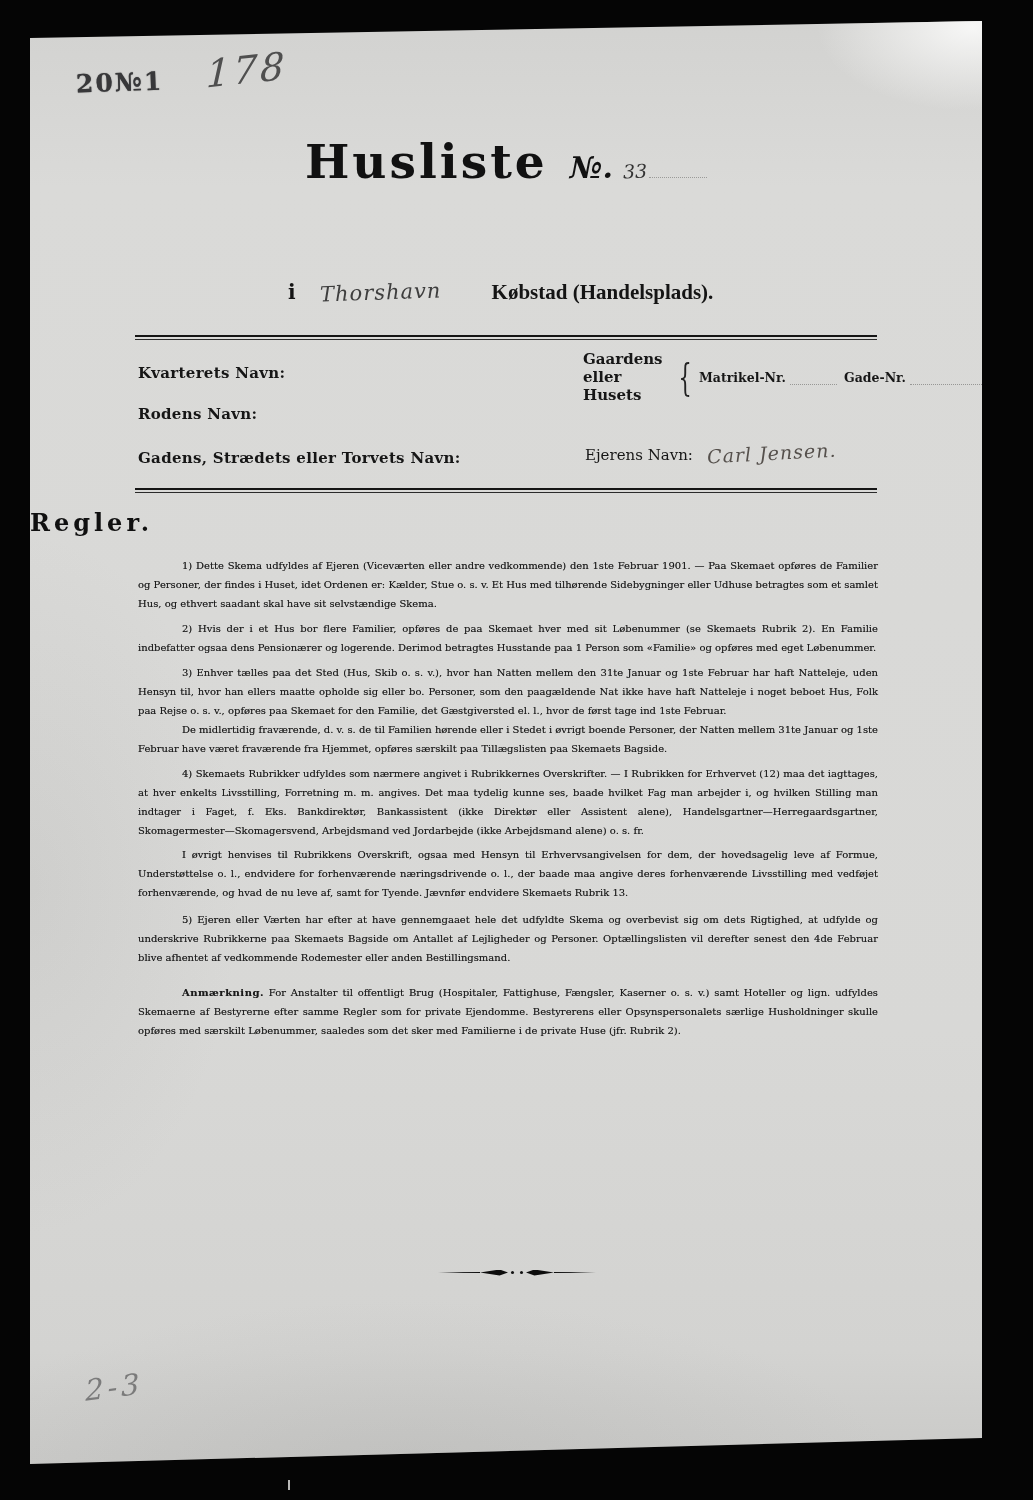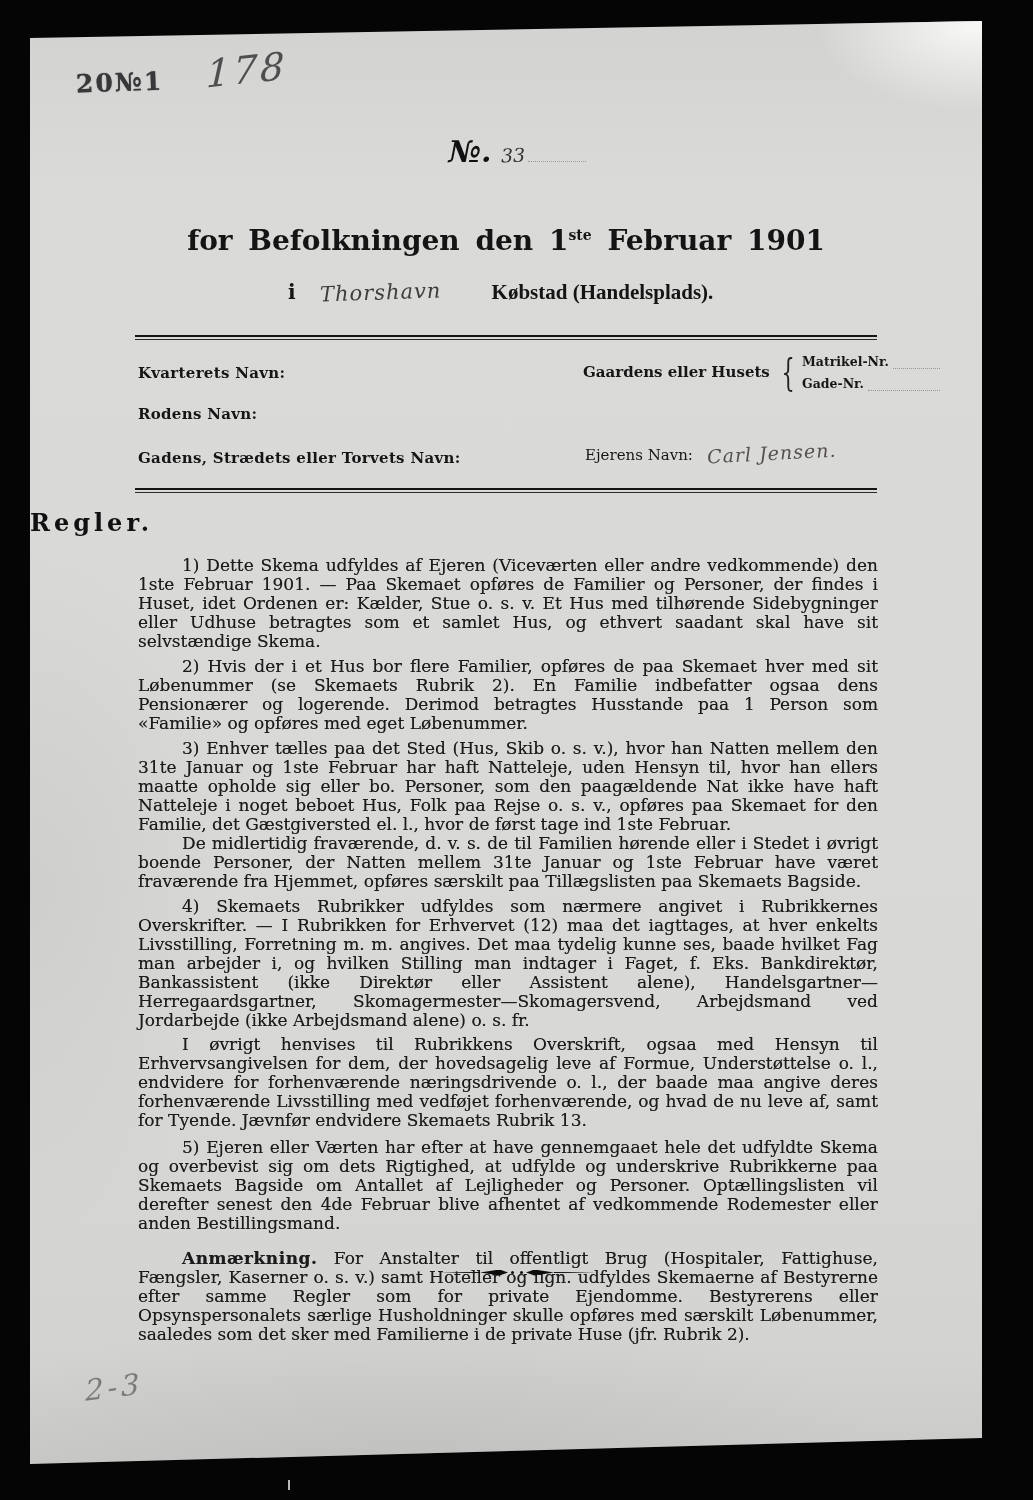--- a/index.html
+++ b/index.html
@@ -89,21 +89,21 @@
   .field-label { position:absolute; font-size:15px; font-weight:bold; letter-spacing:.3px; color:#161616; }
   .f-kvarter { left:108px; top:352px; }
   .f-rodens  { left:108px; top:393px; }
   .f-gadens  { left:108px; top:437px;text-align:right; }
   .gaard-group {
     position:absolute; left:553px; top:338px;
     display:flex; align-items:center;
   }
   .gaard-label { font-size:15px; font-weight:bold; color:#161616; }
   .gaard-brace { font-size:38px; font-weight:normal; color:#222; transform:scaleX(.55); margin:0 0 0 6px; }
-  .nr-rows { display:flex; flex-direction:column; gap:7px; margin-left:2px; }
+  .nr-rows { display:flex; flex-direction:row; gap:7px; margin-left:2px; }
   .nr-row { display:flex; align-items:flex-end; width:138px; }
   .nr-label { font-size:12.5px; font-weight:bold; color:#161616; white-space:nowrap; }
   .nr-dotted { flex:1; height:4px; border-bottom:1px dotted #97. }
   .nr-dotted { flex:1; height:4px; border-bottom:1px dotted #979795; margin-left:4px; }
   .ejer-row {
     position:absolute; left:555px; top:430px;
     display:flex; align-items:baseline;
   }
   .ejer-label { font-size:15px; font-weight:normal; color:#161616; }
   .ejer-value {
@@ -111,21 +111,21 @@
     transform:rotate(-3deg); letter-spacing:1px;
   }
   
   .regler-heading {
     position:absolute; left:0; top:496px; width:896px;
     text-align:left; font-size:24px; font-weight:bold;
     letter-spacing:4px; color:#101010;
   }
   .para-block {
     position:absolute; left:108px; top:544px; width:740px;
-    font-size:17px; line-height:19px; text-align:justify;
+    font-size:10px; line-height:19px; text-align:justify;
     color:#1b1b1b; text-shadow:0 0 .4px rgba(20,20,20,.55);
   }
   .para { text-indent:44px; }
   .g12 { margin-top:6px; }
   .g5  { margin-top:5px; }
   .g8  { margin-top:8px; }
   .g16 { margin-top:16px; }
   .para b { letter-spacing:.5px; }
   
   .ornament {
@@ -145,26 +145,26 @@
 </style>
 </head>
 <body>
 
 <div class="paper">
 
   <div class="stamp">20№1</div>
   <div class="pencil-top hand">178</div>
 
   <div class="title-row">
+    <span class="title-main">Husliste</span>
     <span class="title-no">№.</span>
     <span class="title-no-val hand">33</span>
     <span class="dotted-tail"></span>
   </div>
 
-  <div class="subtitle-row"><span>for Befolkningen den 1</span><sup>ste</sup><span> Februar 1901</span></div>
 
   <div class="place-row">
     <span class="place-prefix">i</span>
     <span class="place-hand hand">Thorshavn</span>
     <span class="place-suffix">Købstad (Handelsplads).</span>
   </div>
 
   <div class="rule rule-top"></div>
   <div class="rule rule-mid"></div>
 

